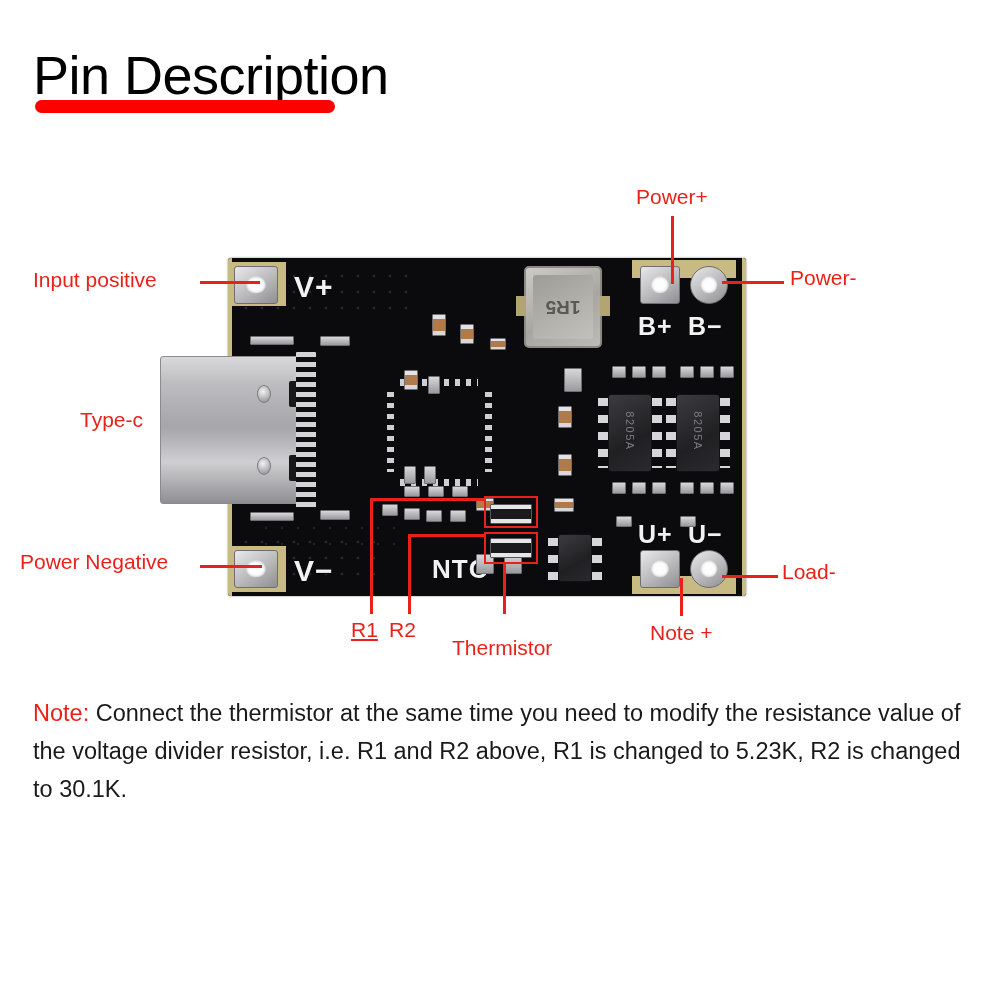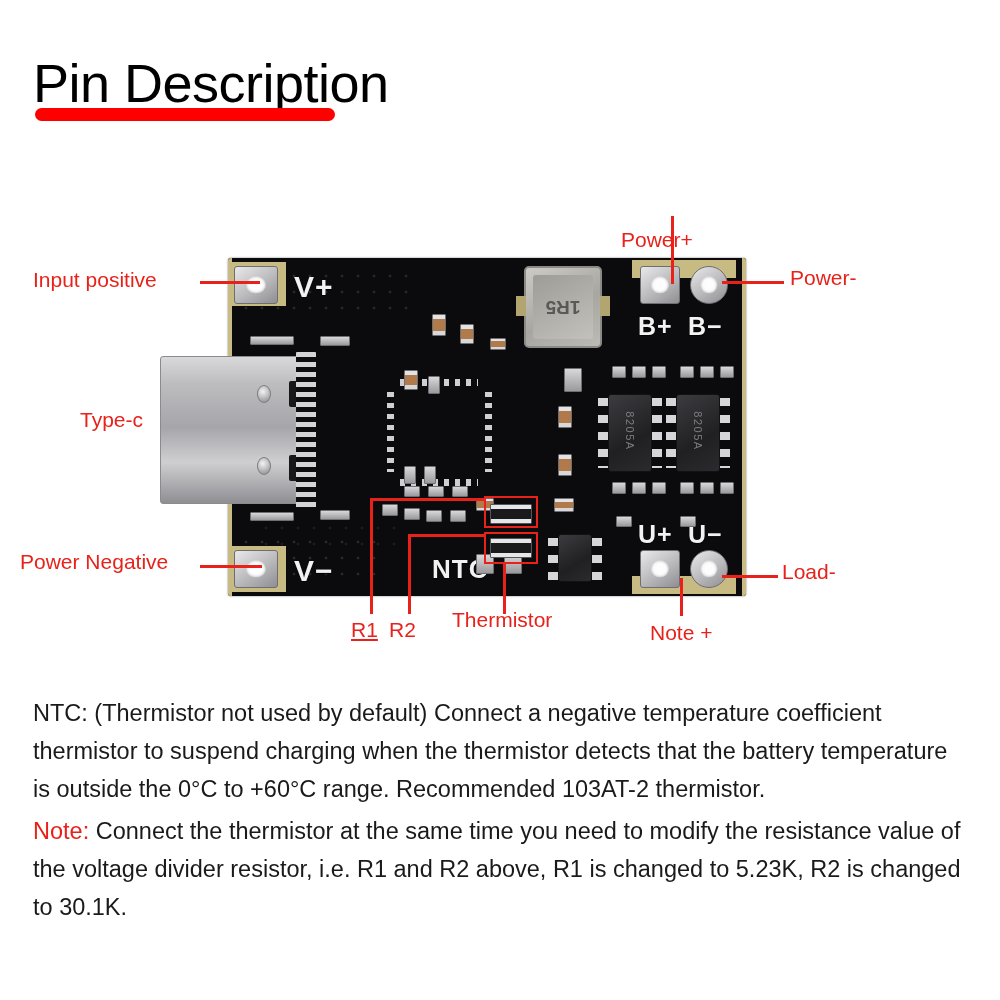--- a/index.html
+++ b/index.html
@@ -6,21 +6,21 @@
   html, body {
     margin: 0; padding: 0;
     width: 1000px; height: 1000px;
     background: #ffffff;
     font-family: "Liberation Sans", sans-serif;
     overflow: hidden;
   }
   #page { position: relative; width: 1000px; height: 1000px; background: #fff; }
 
   
-  #title-block { position: absolute; left: 33px; top: 52px; }
+  #title-block { position: absolute; left: 33px; top: 44px; }
   #page-title {
     font-size: 54px; font-weight: 400; color: #000;
     letter-spacing: -0.5px; line-height: 62px; white-space: nowrap;
   }
   #title-underline {
     position: absolute; left: 2px; top: 56px;
     width: 300px; height: 13px; background: #f00; border-radius: 7px;
   }
 
   
@@ -290,42 +290,41 @@
     <div id="usbc-pins"></div>
 
     <div class="anno" style="left:33px; top:108px;">Input positive</div>
     <div class="lead h" style="left:200px; top:121px; width:60px;"></div>
 
     <div class="anno" style="left:80px; top:248px;">Type-c</div>
 
     <div class="anno" style="left:20px; top:390px;">Power Negative</div>
     <div class="lead h" style="left:200px; top:405px; width:62px;"></div>
 
-    <div class="anno" style="left:621px; top:25px;margin-top:43px;">Power+</div>
+    <div class="anno" style="left:636px; top:25px;">Power+</div>
     <div class="lead v" style="left:671px; top:56px; height:68px;"></div>
 
     <div class="anno" style="left:790px; top:106px;">Power-</div>
     <div class="lead h" style="left:722px; top:121px; width:62px;"></div>
 
     <div class="anno" style="left:782px; top:400px;">Load-</div>
     <div class="lead h" style="left:722px; top:415px; width:56px;"></div>
 
     <div class="anno" style="left:650px; top:461px;">Note +</div>
     <div class="lead v" style="left:680px; top:418px; height:38px;"></div>
 
     <div class="lead h" style="left:370px; top:338px; width:116px;"></div>
     <div class="lead v" style="left:370px; top:338px; height:116px;"></div>
     <div class="anno" style="left:351px; top:458px;text-decoration:underline;">R1</div>
 
     <div class="lead h" style="left:408px; top:374px; width:78px;"></div>
     <div class="lead v" style="left:408px; top:374px; height:80px;"></div>
     <div class="anno" style="left:389px; top:458px;">R2</div>
 
     <div class="lead v" style="left:503px; top:404px; height:50px;"></div>
-    <div class="anno" style="left:452px; top:448px;">Thermistor</div>
+    <div class="anno" style="left:452px; top:476px;">Thermistor</div>
   </div>
 
   <div id="body-text">
-    <p class="para">NTC: (Thermistor not used by default) Connect a negative temperature coefficient thermistor to suspend charging when the thermistor detects that the battery temperature is outside the 0°C to +60°C range. Recommended 103AT-2 thermistor.</p>
     <p class="para"><span class="note-word">Note:</span><span> Connect the thermistor at the same time you need to modify the resistance value of the voltage divider resistor, i.e. R1 and R2 above, R1 is changed to 5.23K, R2 is changed to 30.1K.</span></p>
   </div>
 
 </div>
 
 </body></html>

